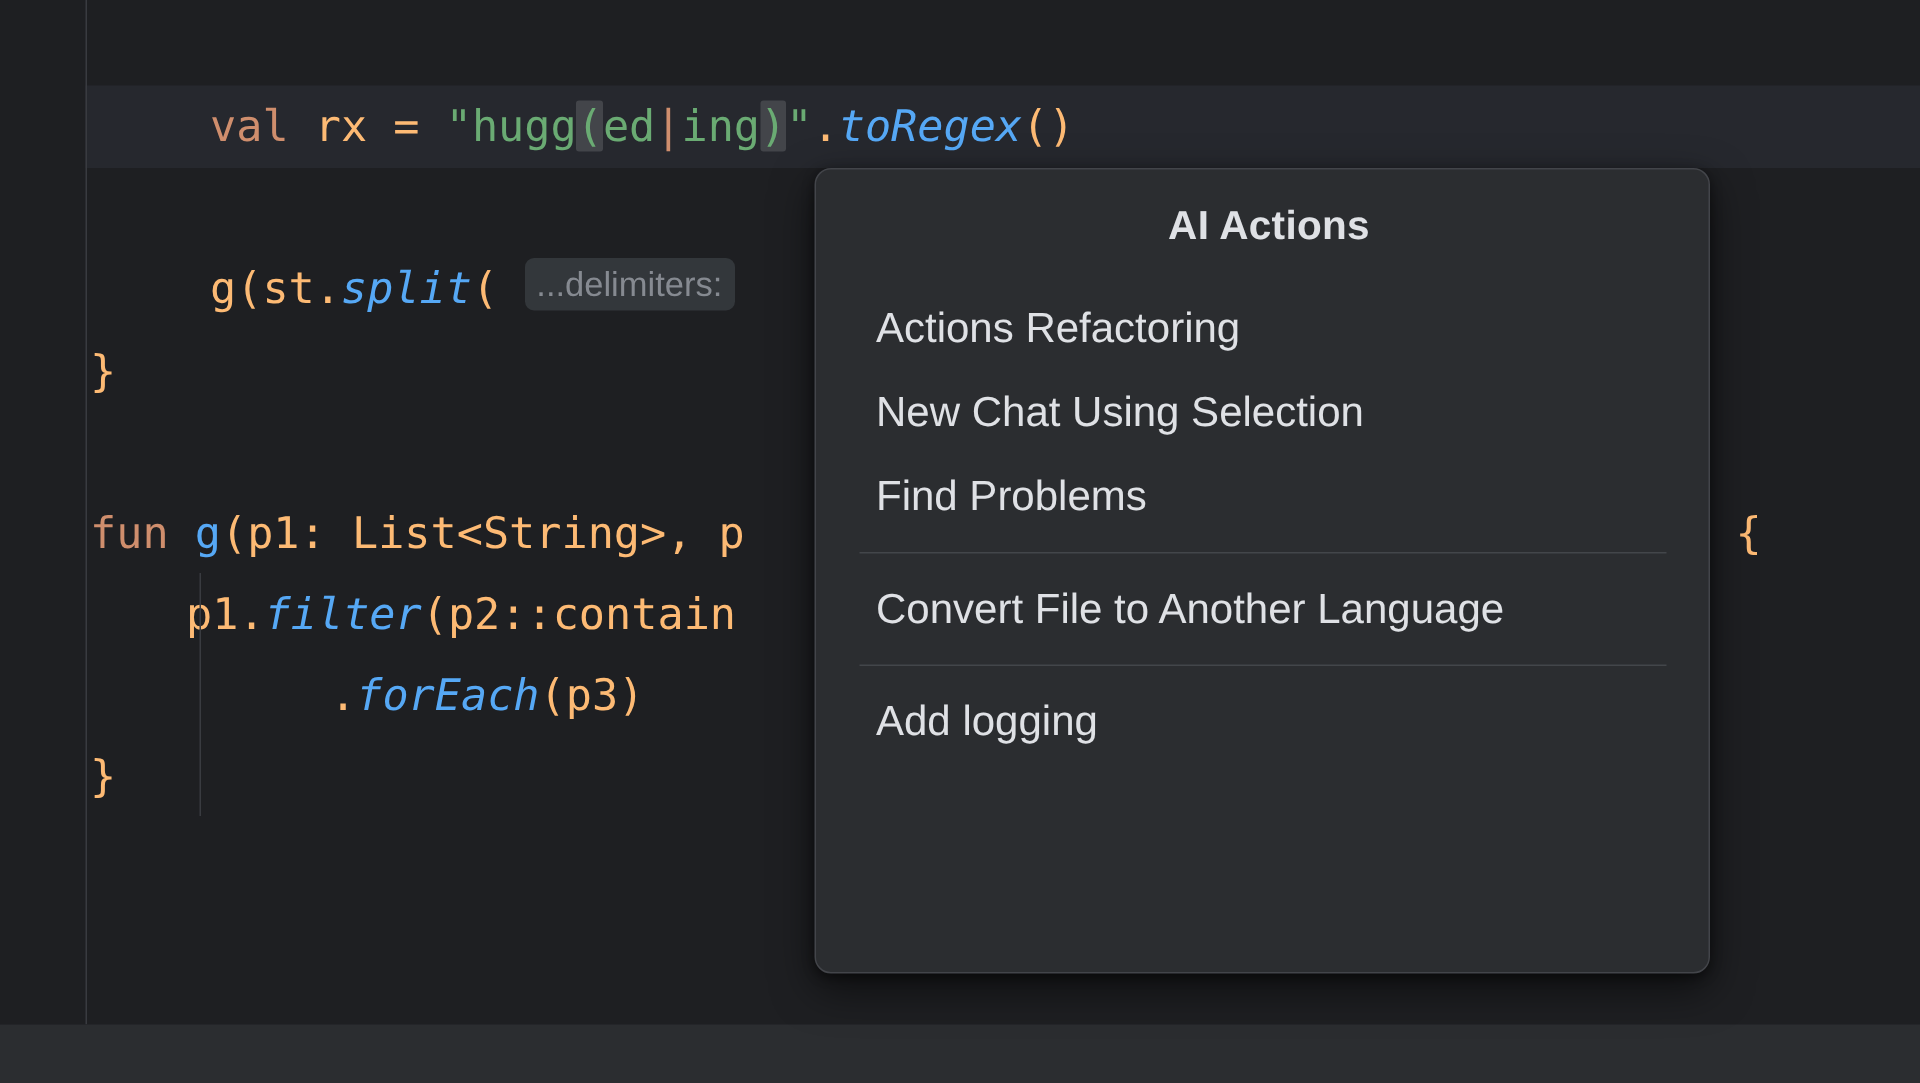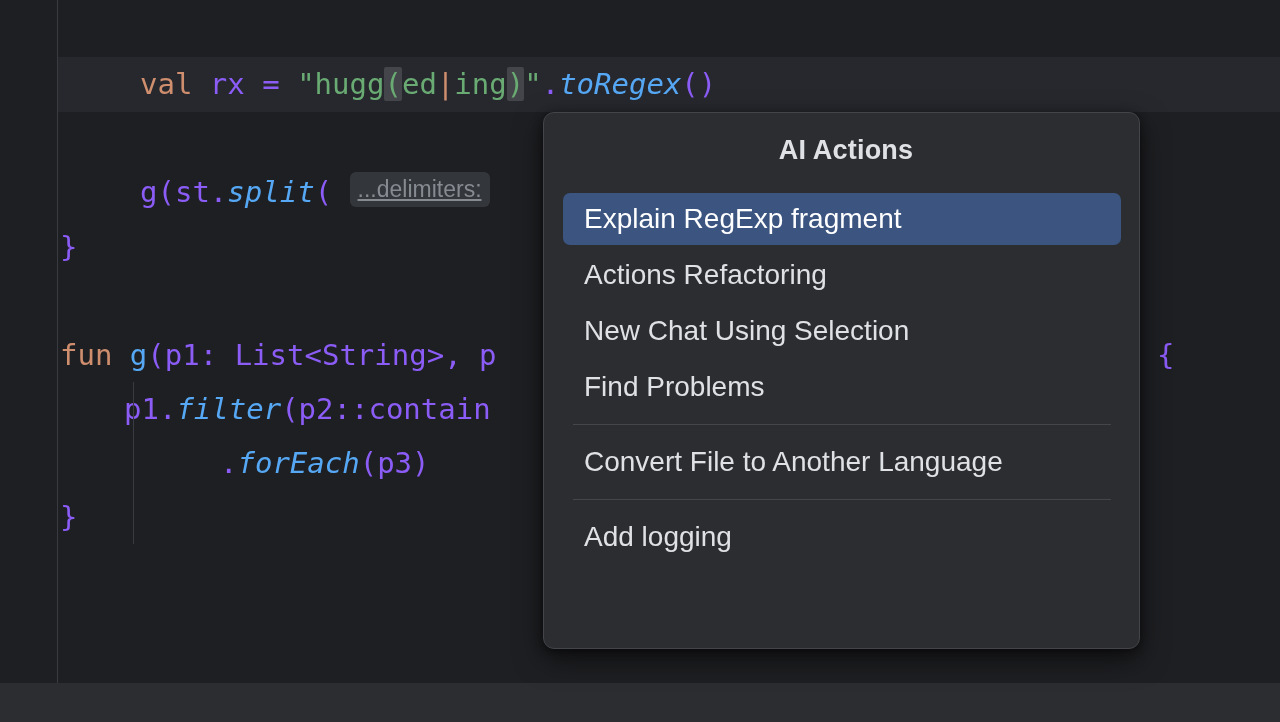--- a/index.html
+++ b/index.html
@@ -81,37 +81,36 @@
     font-family: "DejaVu Sans Mono", "Liberation Mono", monospace;
     font-size: 29px;
     color: #bcbec4;
     letter-spacing: 0px;
   }
 
   .kw      { color: #cf8e6d; }
   .str     { color: #6aab73; }
   .fn      { color: #56a8f5; font-style: italic; }
   .fndecl  { color: #56a8f5; font-style: normal; }
-  .plain   { color: #8b5cf6; }
+  .plain   { color: #fdba74; }
   .regex-meta { color: #cf8e6d; }
   .brk-match { background: #43454a; border-radius: 2px; }
 
   
   .inlay {
     display: inline-block;
     background: #33373b;
     color: #868a91;
     border-radius: 6px;
     padding: 2px 8px 3px 8px;
     font-family: "Liberation Sans", sans-serif;
     font-size: 23px;
     line-height: 30px;
     vertical-align: 5px;
     letter-spacing: 0px;
-    text-decoration: underline;
   }
 
   
   .status-strip {
     position: absolute;
     left: 0;
     top: 683px;
     width: 1280px;
     height: 39px;
     background: #2b2d30;
@@ -206,21 +205,20 @@
         <div class="line plain" style="top: 328px; left: 1157px;">{</div>
       </div>
   <div class="indent-guide" style="left: 133px; top: 382px; height: 162px;"></div>
     </div>
 
   <div class="status-strip"></div>
 
   <div class="popup">
     <div class="popup-title">AI Actions</div>
     <div class="menu-list" id="menu-list">
-        <div class="menu-item selected"><span class="hl"></span><span class="txt">Explain RegExp fragment</span></div>
         <div class="menu-item"><span class="txt">Actions Refactoring</span></div>
         <div class="menu-item"><span class="txt">New Chat Using Selection</span></div>
         <div class="menu-item"><span class="txt">Find Problems</span></div>
         <div class="separator"></div>
         <div class="menu-item"><span class="txt">Convert File to Another Language</span></div>
         <div class="separator"></div>
         <div class="menu-item"><span class="txt">Add logging</span></div>
       </div>
 
   </div>

